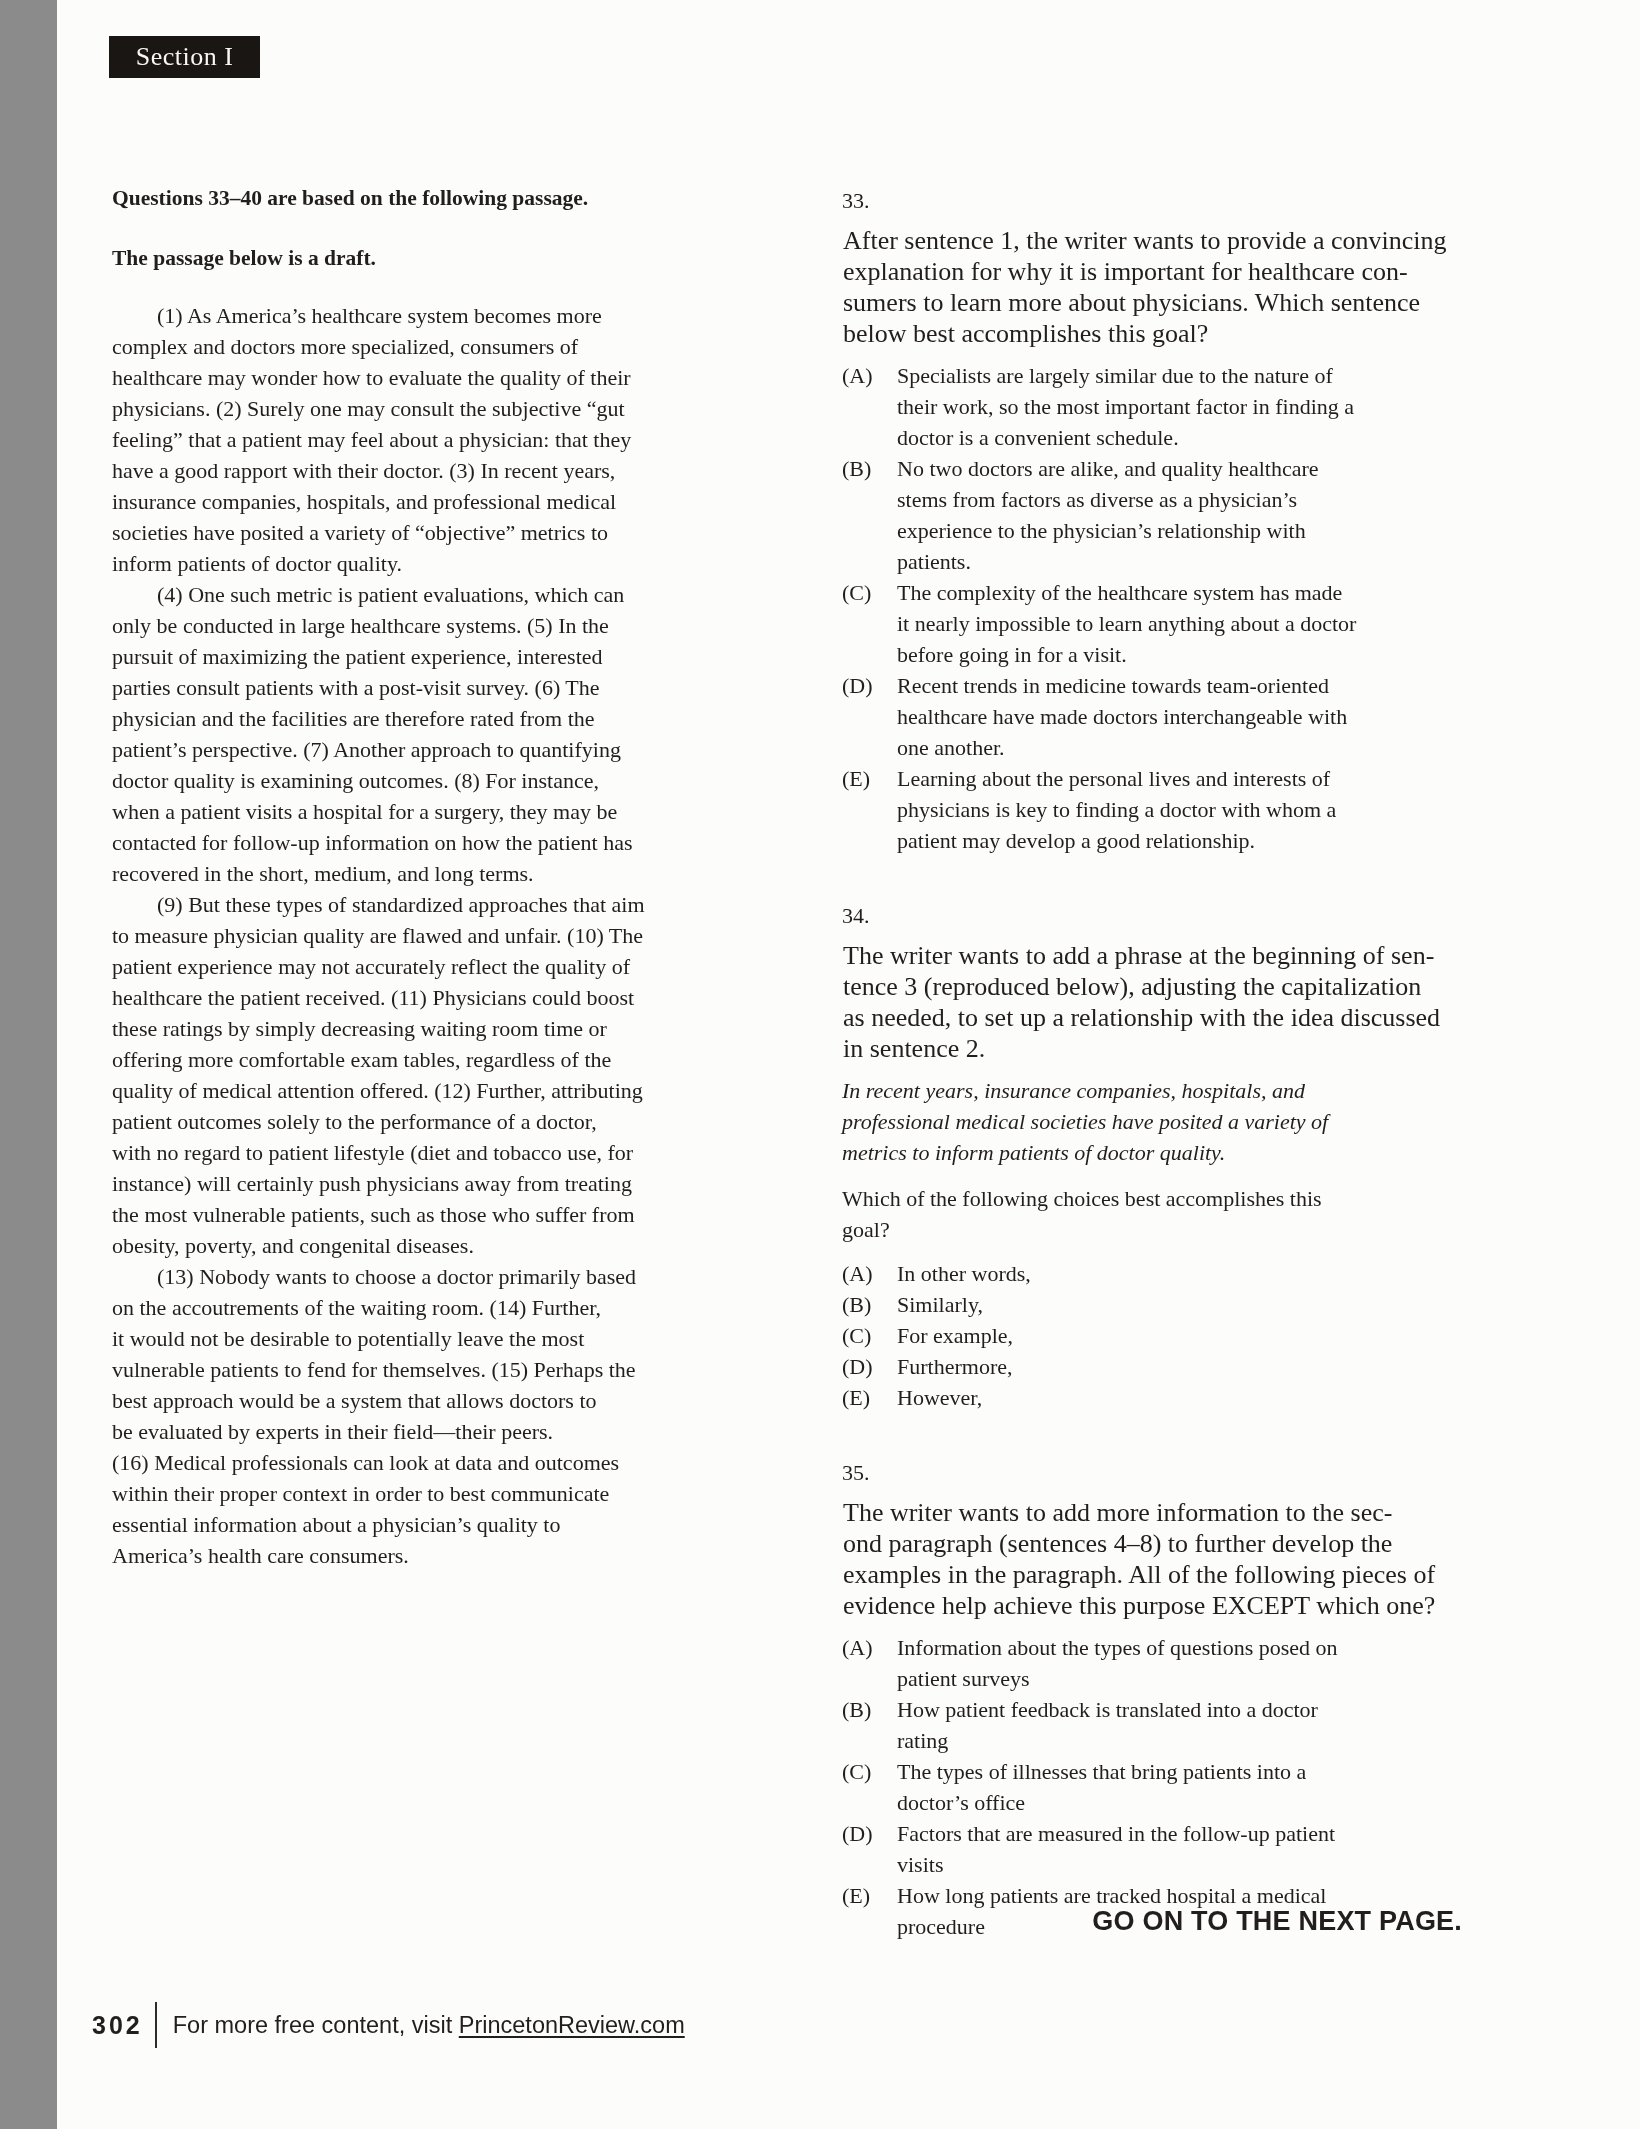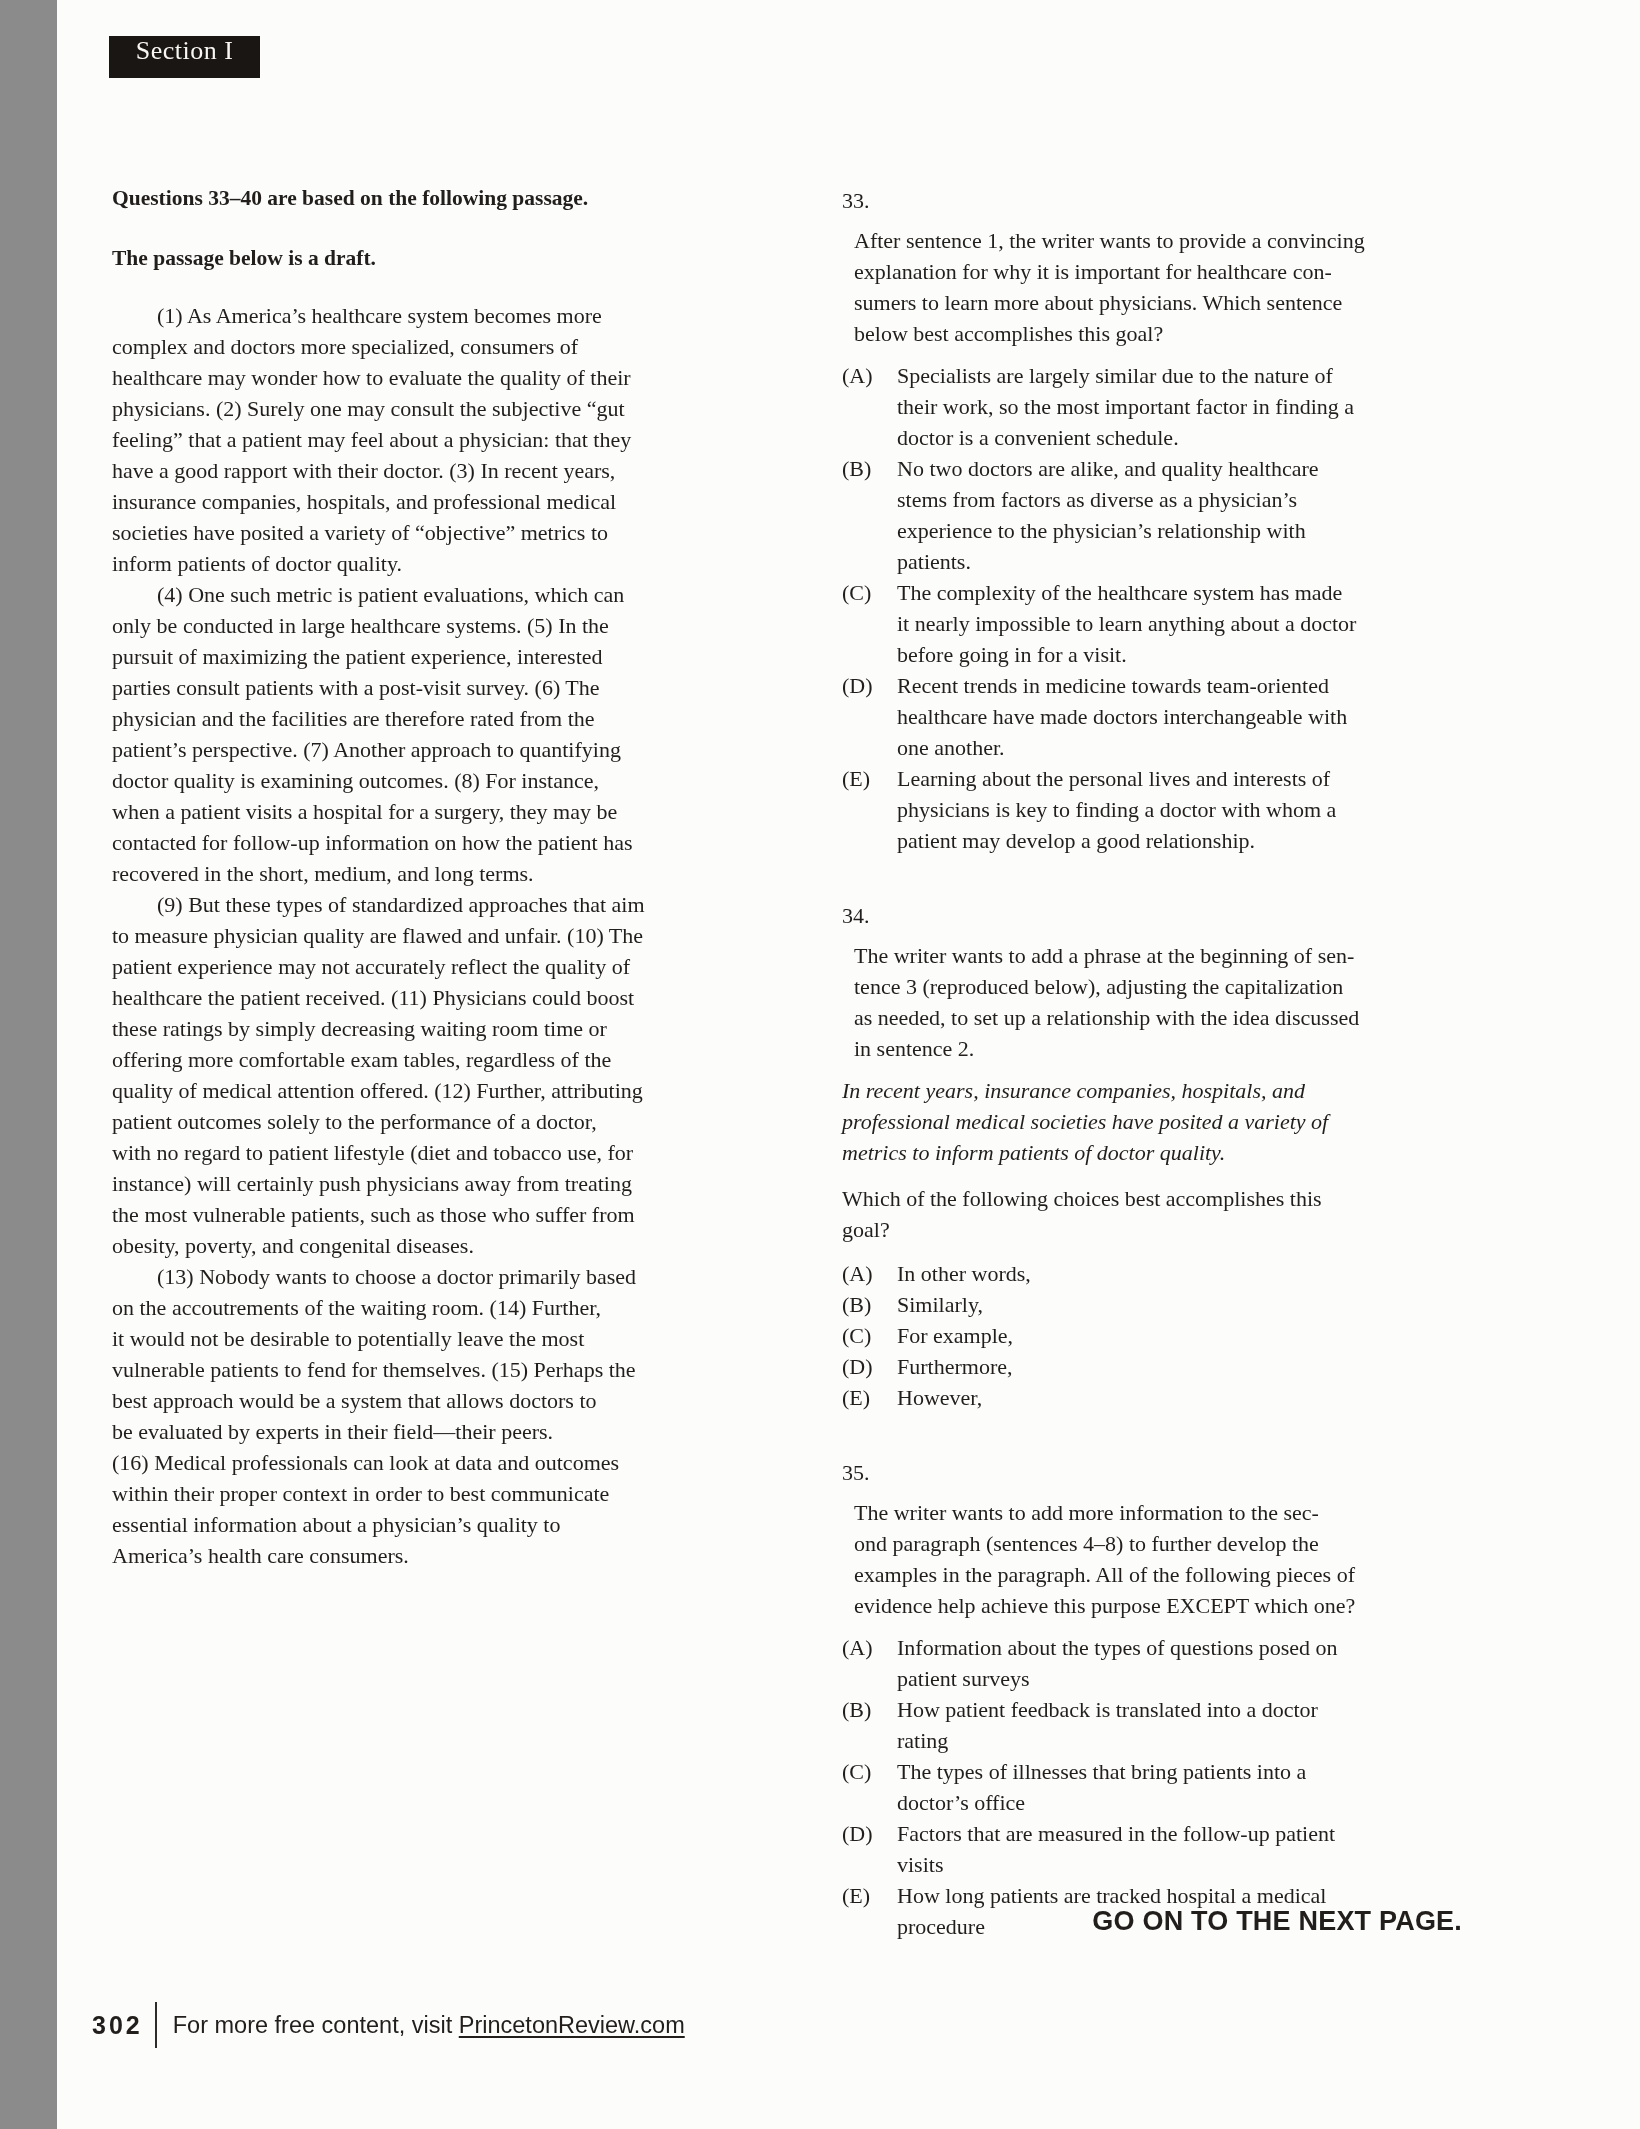--- a/index.html
+++ b/index.html
@@ -5,33 +5,33 @@
   html,body{margin:0;padding:0;background:#e8e8e6;}
   .page{
     position:relative;width:1640px;height:2129px;overflow:hidden;
     background:var(--page-bg,#fcfcfa);color:var(--ink,#211e1c);
     font-family:"Liberation Serif",serif;
   }
   .edge-bar{position:absolute;left:0;top:0;width:57px;height:2129px;background:var(--sidebar,#8b8b8b);}
   .section-tab{
     position:absolute;left:109px;top:36px;width:151px;height:42px;
     background:var(--section-box,#1a1613);color:var(--section-text,#f8f7f4);
-    display:flex;align-items:flex-start;justify-content:center;
+    display:flex;align-items:center;justify-content:center;
     font-size:26px;letter-spacing:.5px;
   }
   .col-left{position:absolute;left:112px;top:184px;width:690px;}
   .intro-heading,.intro-sub{font-size:21.5px;font-weight:bold;line-height:28px;margin:0 0 32px 0;}
   .intro-sub{margin-bottom:28px;}
   .para{font-size:22px;line-height:31px;margin:0;white-space:pre-line;text-indent:45px;}
   .col-right{position:absolute;left:842px;top:185px;width:648px;}
   .question{display:flex;align-items:flex-start;flex-direction:column;}
   .question + .question{margin-top:44px;}
   .q-num{flex:0 0 40px;font-size:22px;line-height:31px;}
   .q-body{flex:1;min-width:0;}
-  .q-stem{font-size:22px;line-height:31px;margin:0 0 11px 12px;white-space:pre-line;}
+  .q-stem{font-size:26px;line-height:31px;margin:0 0 11px 1px;white-space:pre-line;}
   .q-quote{font-size:22px;line-height:31px;margin:0 0 15px 0;font-style:italic;white-space:pre-line;}
   .q-stem2{font-size:22px;line-height:31px;margin:0 0 13px 0;white-space:pre-line;}
   .option{display:flex;align-items:flex-start;}
   .opt-letter{flex:0 0 55px;font-size:22px;line-height:31px;}
   .opt-text{flex:1;font-size:22px;line-height:31px;white-space:pre-line;}
   .go-on{
     position:absolute;left:842px;top:1906px;width:620px;text-align:right;
     font-family:"Liberation Sans",sans-serif;font-weight:bold;font-size:27px;letter-spacing:.2px;
   }
   .footer{

